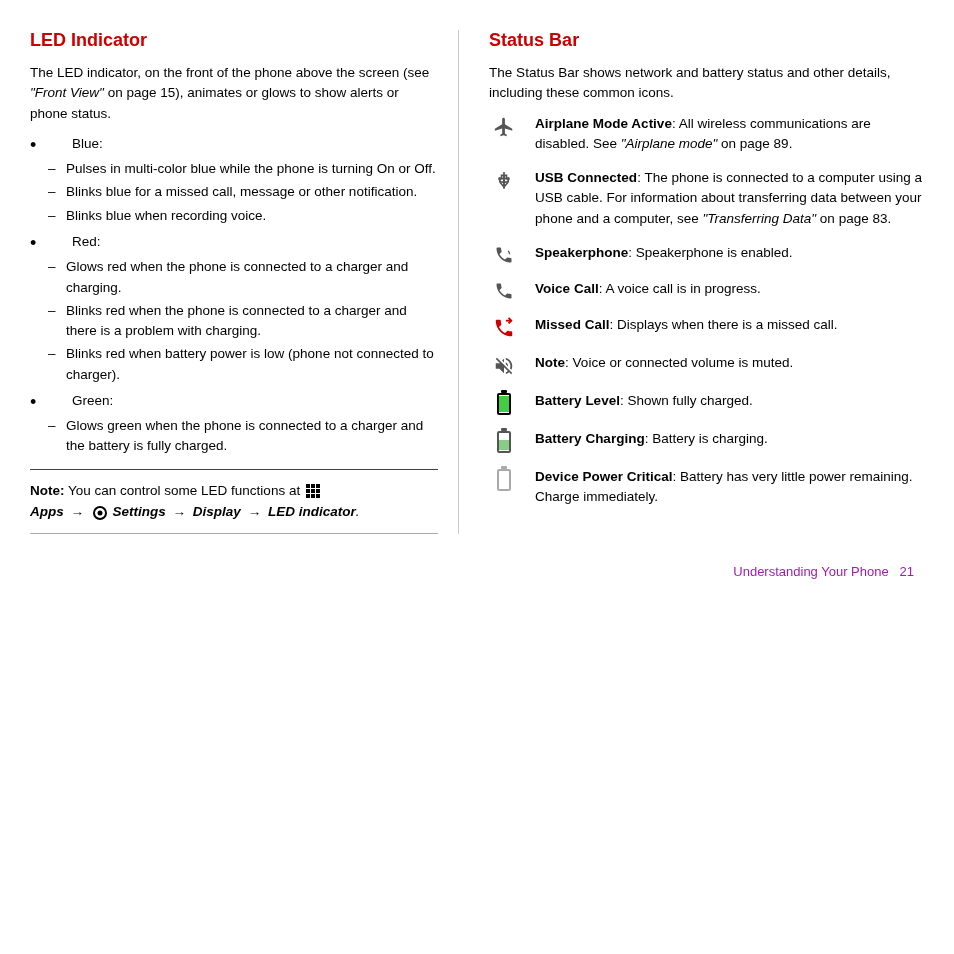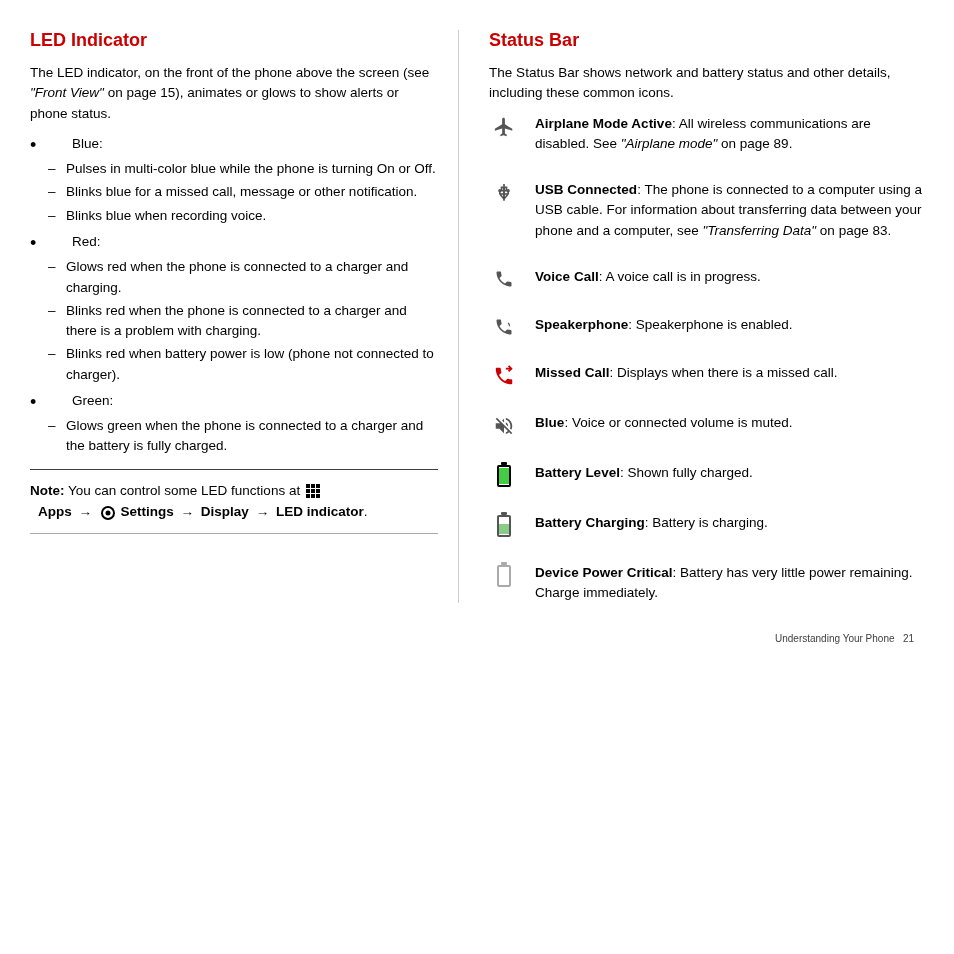--- a/index.html
+++ b/index.html
@@ -131,21 +131,21 @@
     }
 
     
     .status-intro {
       margin-bottom: 10px;
       line-height: 1.5;
     }
     .status-items {
       display: flex;
       flex-direction: column;
-      gap: 26px;
+      gap: 14px;
     }
     .status-item {
       display: flex;
       align-items: flex-start;
       gap: 16px;
     }
     .status-icon-cell {
       width: 30px;
       min-width: 30px;
       display: flex;
@@ -236,22 +236,22 @@
       background: #aaa;
       border-radius: 1px;
       position: absolute;
       top: -5px;
       left: 50%;
       transform: translateX(-50%);
     }
     .page-footer {
       margin-top: 30px;
       text-align: right;
-      font-size: 10px;
-      color: #404040;
+      font-size: 13px;
+      color: #a21caf;
       padding-right: 10px;
     }
   </style>
 </head>
 <body>
 
 <div class="page-container">
 
   <div class="left-column">
     <div class="section-title">LED Indicator</div>
@@ -325,21 +325,21 @@
           <span></span>
           <span></span>
           <span></span>
           <span></span>
           <span></span>
           <span></span>
           <span></span>
           <span></span>
         </span>
       <br>
-      <span style="margin-left:8px;">
+      <span style="font-style:italic;">
         <strong>Apps</strong>
         <span class="arrow">→</span>
         <span class="settings-icon"></span>
         <strong>Settings</strong>
         <span class="arrow">→</span>
         <strong>Display</strong>
         <span class="arrow">→</span>
         <strong>LED indicator</strong><span>.</span>
       </span>
     </div>
@@ -377,36 +377,36 @@
         </div>
         <div class="status-text-cell">
           <strong>USB Connected</strong><span>: The phone is connected to a computer using a USB cable. For information about transferring data between your phone and a computer, see </span><span class="italic">"Transferring Data"</span><span> on page 83.</span>
         </div>
       </div>
 
       <div class="status-item">
         <div class="status-icon-cell">
           <svg width="20" height="20" viewBox="0 0 24 24" fill="#555">
             <path d="M6.6 10.8c1.4 2.8 3.8 5.1 6.6 6.6l2.2-2.2c.3-.3.7-.4 1-.2 1.1.4 2.3.6 3.6.6.6 0 1 .4 1 1V20c0 .6-.4 1-1 1-9.4 0-17-7.6-17-17 0-.6.4-1 1-1h3.5c.6 0 1 .4 1 1 0 1.3.2 2.5.6 3.6.1.3 0 .7-.2 1L6.6 10.8z"></path>
-          </svg>
-        </div>
-        <div class="status-text-cell">
-          <strong>Voice Call</strong><span>: A voice call is in progress.</span>
+            <path d="M17 7c1.1 1.1 1.7 2.6 1.7 4.2" stroke="#555" stroke-width="1.5" fill="none"></path>
+          </svg>
+        </div>
+        <div class="status-text-cell">
+          <strong>Speakerphone</strong><span>: Speakerphone is enabled.</span>
         </div>
       </div>
 
       <div class="status-item">
         <div class="status-icon-cell">
           <svg width="20" height="20" viewBox="0 0 24 24" fill="#555">
             <path d="M6.6 10.8c1.4 2.8 3.8 5.1 6.6 6.6l2.2-2.2c.3-.3.7-.4 1-.2 1.1.4 2.3.6 3.6.6.6 0 1 .4 1 1V20c0 .6-.4 1-1 1-9.4 0-17-7.6-17-17 0-.6.4-1 1-1h3.5c.6 0 1 .4 1 1 0 1.3.2 2.5.6 3.6.1.3 0 .7-.2 1L6.6 10.8z"></path>
-            <path d="M17 7c1.1 1.1 1.7 2.6 1.7 4.2" stroke="#555" stroke-width="1.5" fill="none"></path>
-          </svg>
-        </div>
-        <div class="status-text-cell">
-          <strong>Speakerphone</strong><span>: Speakerphone is enabled.</span>
+          </svg>
+        </div>
+        <div class="status-text-cell">
+          <strong>Voice Call</strong><span>: A voice call is in progress.</span>
         </div>
       </div>
 
       <div class="status-item">
         <div class="status-icon-cell">
           <svg width="22" height="22" viewBox="0 0 24 24" fill="#c00">
             <path d="M6.6 10.8c1.4 2.8 3.8 5.1 6.6 6.6l2.2-2.2c.3-.3.7-.4 1-.2 1.1.4 2.3.6 3.6.6.6 0 1 .4 1 1V20c0 .6-.4 1-1 1-9.4 0-17-7.6-17-17 0-.6.4-1 1-1h3.5c.6 0 1 .4 1 1 0 1.3.2 2.5.6 3.6.1.3 0 .7-.2 1L6.6 10.8z" fill="#c00"></path>
             <line x1="14" y1="4" x2="20" y2="4" stroke="#c00" stroke-width="2"></line>
             <polyline points="17,1 20,4 17,7" stroke="#c00" stroke-width="2" fill="none"></polyline>
           </svg>
@@ -416,21 +416,21 @@
         </div>
       </div>
 
       <div class="status-item">
         <div class="status-icon-cell">
           <svg width="22" height="22" viewBox="0 0 24 24" fill="#555">
             <path d="M16.5 12c0-1.77-1.02-3.29-2.5-4.03v2.21l2.45 2.45c.03-.2.05-.41.05-.63zm2.5 0c0 .94-.2 1.82-.54 2.64l1.51 1.51C20.63 14.91 21 13.5 21 12c0-4.28-2.99-7.86-7-8.77v2.06c2.89.86 5 3.54 5 6.71zM4.27 3L3 4.27 7.73 9H3v6h4l5 5v-6.73l4.25 4.25c-.67.52-1.42.93-2.25 1.18v2.06c1.38-.31 2.63-.95 3.69-1.81L19.73 21 21 19.73l-9-9L4.27 3zM12 4L9.91 6.09 12 8.18V4z"></path>
           </svg>
         </div>
         <div class="status-text-cell">
-          <strong>Blue</strong><span>: Voice or connected volume is muted.</span>
+          <strong>Note</strong><span>: Voice or connected volume is muted.</span>
         </div>
       </div>
 
       <div class="status-item">
         <div class="status-icon-cell">
           <div class="battery-full"></div>
         </div>
         <div class="status-text-cell">
           <strong>Battery Level</strong><span>: Shown fully charged.</span>
         </div>

